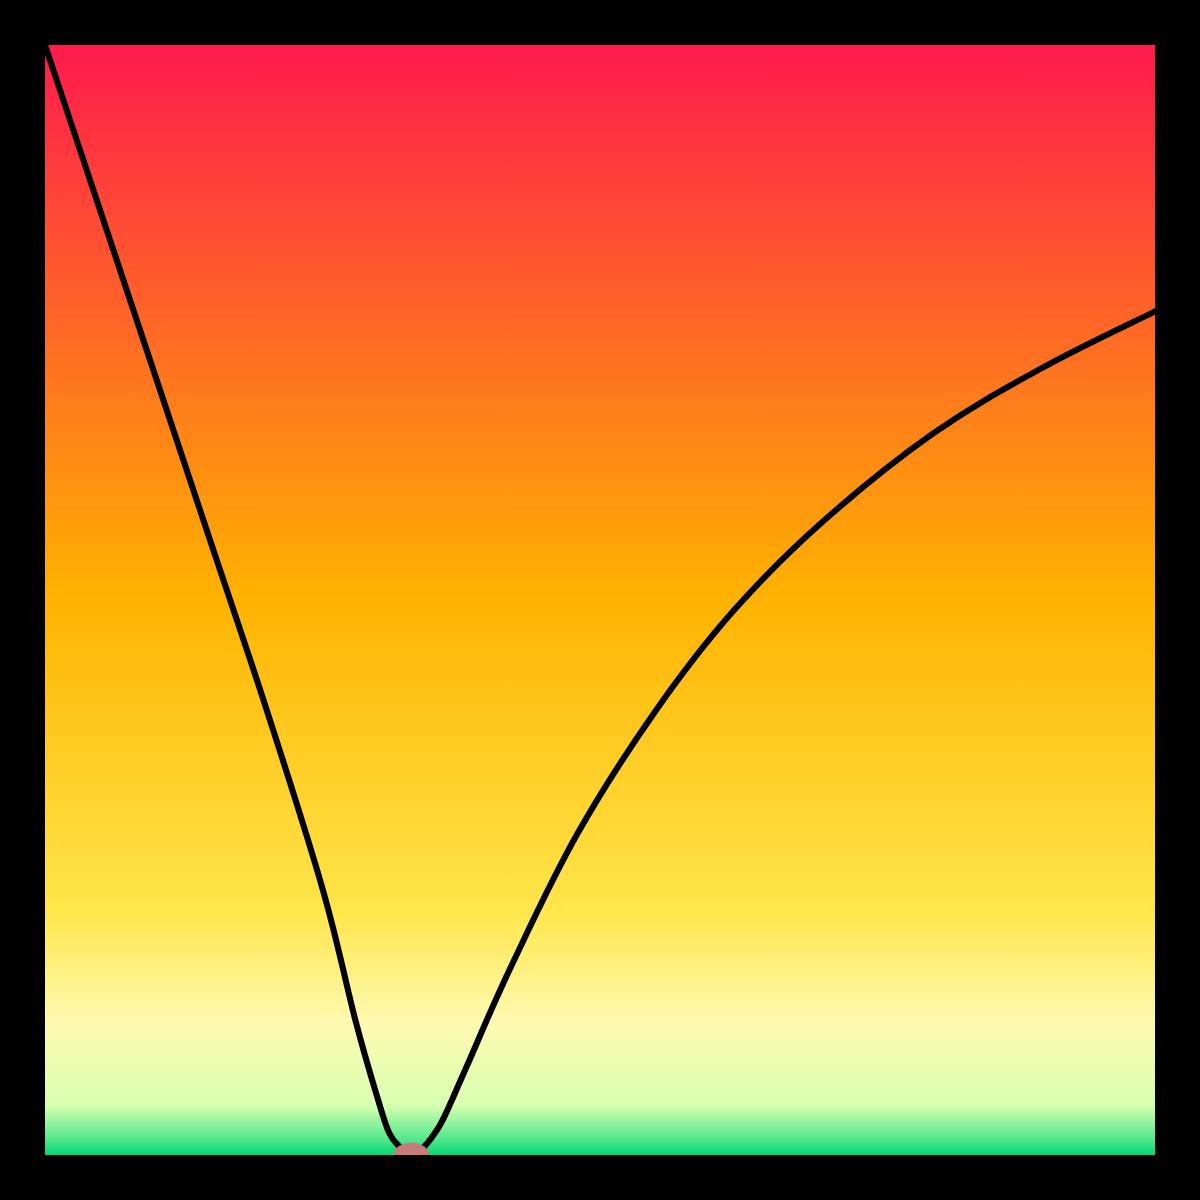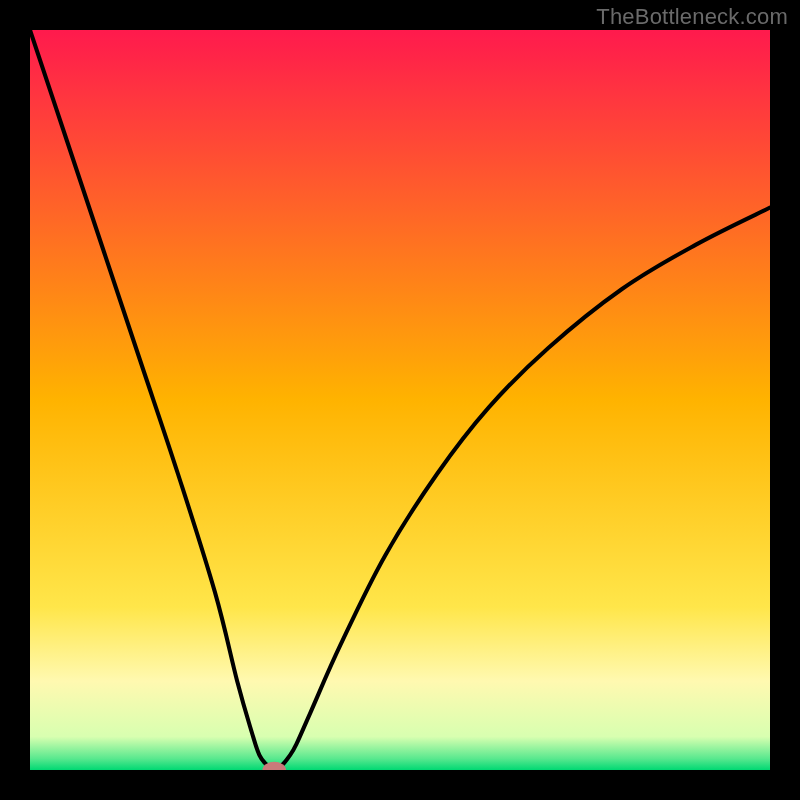--- a/index.html
+++ b/index.html
@@ -53,14 +53,13 @@
             <stop offset="98.5%" stop-color="#57e88e"></stop>
             <stop offset="100%" stop-color="#00d873"></stop>
           </linearGradient>
       </defs>
       <rect x="0" y="0" width="100" height="100" fill="url(#bg-grad)"></rect>
       <path id="curve-path" fill="none" stroke-width="0.55" stroke-linejoin="round" stroke-linecap="round" d="M 0 0 C 0.8999999999999999 2.6999999999999997, 3.2 9.600000000000001, 5 15 C 6.8 20.4, 8.2 24.6, 10 30 C 11.8 35.4, 13.2 39.599999999999994, 15 44.99999999999999 C 16.8 50.39999999999999, 18.2 54.42, 20 60 C 21.8 65.58, 23.56 70.96, 25 76 C 26.44 81.04, 27.100000000000005 84.58, 28.000000000000004 88 C 28.900000000000002 91.42, 29.46 93.2, 30 95 C 30.54 96.8, 30.64 97.226, 31 98 C 31.36 98.774, 31.64 98.94, 32 99.3 C 32.36 99.66, 32.64 99.982, 33 100 C 33.36 100.018, 33.64 99.724, 34 99.4 C 34.36 99.07600000000001, 34.64 98.72200000000001, 35 98.2 C 35.36 97.678, 35.46 97.616, 36 96.5 C 36.54 95.384, 36.92 94.43, 38 92 C 39.08 89.57, 40.2 86.78, 42 83 C 43.8 79.22, 45.66 75.14, 48 71 C 50.34 66.86, 52.480000000000004 63.6, 55.00000000000001 60 C 57.52000000000001 56.4, 59.300000000000004 54.06, 62 51 C 64.7 47.94, 66.76 45.88000000000001, 70 43.00000000000001 C 73.24 40.120000000000005, 76.4 37.52, 80 35 C 83.6 32.48, 86.4 30.98, 90 29 C 93.6 27.02, 98.2 24.9, 100 24" stroke="#000000"></path>
       <ellipse id="min-marker" cx="33" cy="100" rx="1.6" ry="1.1" fill="#c97a7a"></ellipse>
     </svg>
   </div>
 
-  <div class="watermark">TheBottleneck.com</div>
 </div>
 
 </body></html>

